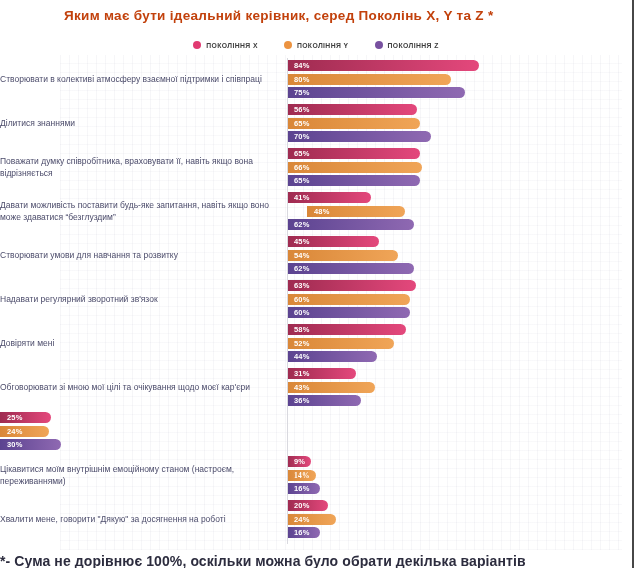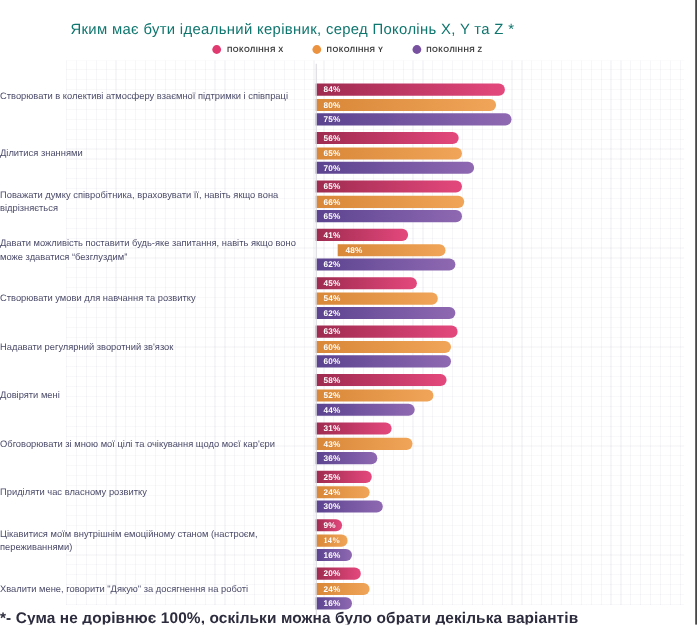--- a/index.html
+++ b/index.html
@@ -20,25 +20,25 @@
     left: 60px; top: 55px; right: 10px; height: 495px;
     background:
       repeating-linear-gradient(90deg, rgba(130,130,160,0.07) 0 1px, transparent 1px 9px),
       repeating-linear-gradient(0deg,  rgba(130,130,160,0.05) 0 1px, transparent 1px 9px);
     pointer-events: none;
   }
 
   .title {
     position: absolute;
     left: 64px;
-    top: 19px;
+    top: 8px;
     font-size: 13.5px;
-    font-weight: normal;
+    font-weight: bold;
     letter-spacing: 0.3px;
-    color: #0f766e;
+    color: #c2410c;
     white-space: nowrap;
   }
 
   .legend {
     position: absolute;
     top: 41px;
     left: 0;
     width: 100%;
     display: flex;
     justify-content: center;
@@ -116,21 +116,21 @@
       <span class="legend-label">ПОКОЛІННЯ Z</span>
     </div>
   </div>
 
   <div class="chart">
     <div class="axis-line"></div>
 
   <div class="chart-row">
         <div class="category-label">Створювати в колективі атмосферу взаємної підтримки і співпраці</div>
         <div class="bar-stack">
-          <div class="bar" style="width: 172px; background: linear-gradient(90deg, rgb(158, 43, 80), rgb(228, 72, 124)); margin-top: 16px;">
+          <div class="bar" style="width: 192px; background: linear-gradient(90deg, rgb(158, 43, 80), rgb(228, 72, 124));">
             <span>84%</span>
           </div>
           <div class="bar" style="width: 164px; background: linear-gradient(90deg, rgb(217, 135, 56), rgb(240, 165, 88));">
             <span>80%</span>
           </div>
           <div class="bar" style="width: 178px; background: linear-gradient(90deg, rgb(91, 67, 144), rgb(143, 105, 178));">
             <span>75%</span>
           </div>
         </div>
       </div>
@@ -220,27 +220,26 @@
       </div>
       <div class="chart-row">
         <div class="category-label">Обговорювати зі мною мої цілі та очікування щодо моєї кар'єри</div>
         <div class="bar-stack">
           <div class="bar" style="width: 69px; background: linear-gradient(90deg, rgb(158, 43, 80), rgb(228, 72, 124));">
             <span>31%</span>
           </div>
           <div class="bar" style="width: 88px; background: linear-gradient(90deg, rgb(217, 135, 56), rgb(240, 165, 88));">
             <span>43%</span>
           </div>
-          <div class="bar" style="width: 56px; background: linear-gradient(90deg, rgb(91, 67, 144), rgb(143, 105, 178));">
+          <div class="bar" style="width: 74px; background: linear-gradient(90deg, rgb(91, 67, 144), rgb(143, 105, 178));">
             <span>36%</span>
           </div>
         </div>
       </div>
       <div class="chart-row">
-        <div class="category-label">Приділяти час власному розвитку</div>
         <div class="bar-stack">
           <div class="bar" style="width: 51px; background: linear-gradient(90deg, rgb(158, 43, 80), rgb(228, 72, 124));">
             <span>25%</span>
           </div>
           <div class="bar" style="width: 49px; background: linear-gradient(90deg, rgb(217, 135, 56), rgb(240, 165, 88));">
             <span>24%</span>
           </div>
           <div class="bar" style="width: 61px; background: linear-gradient(90deg, rgb(91, 67, 144), rgb(143, 105, 178));">
             <span>30%</span>
           </div>

